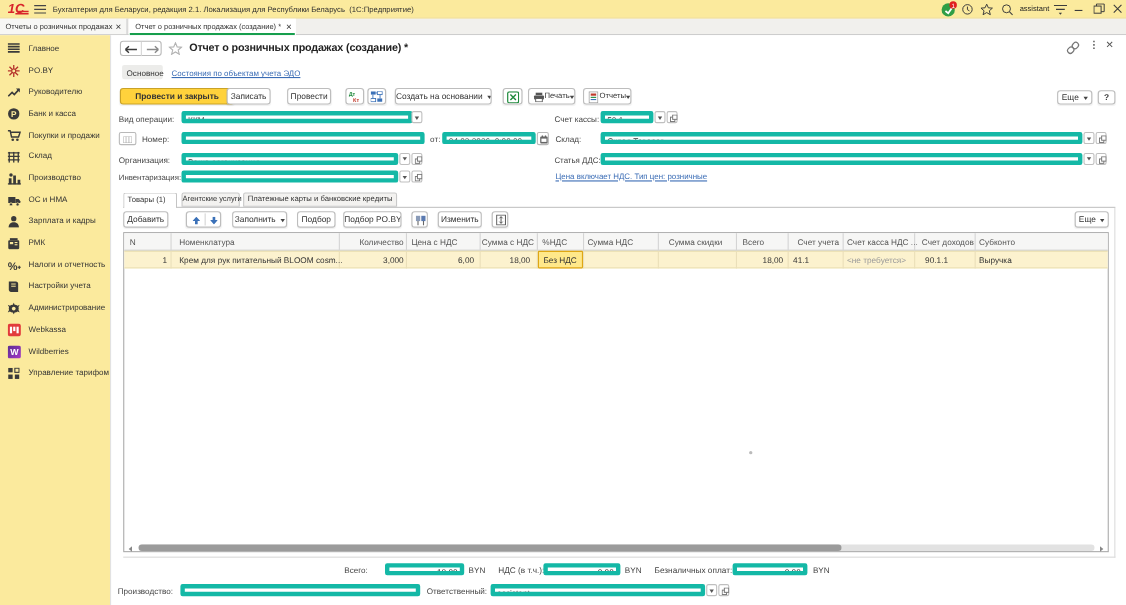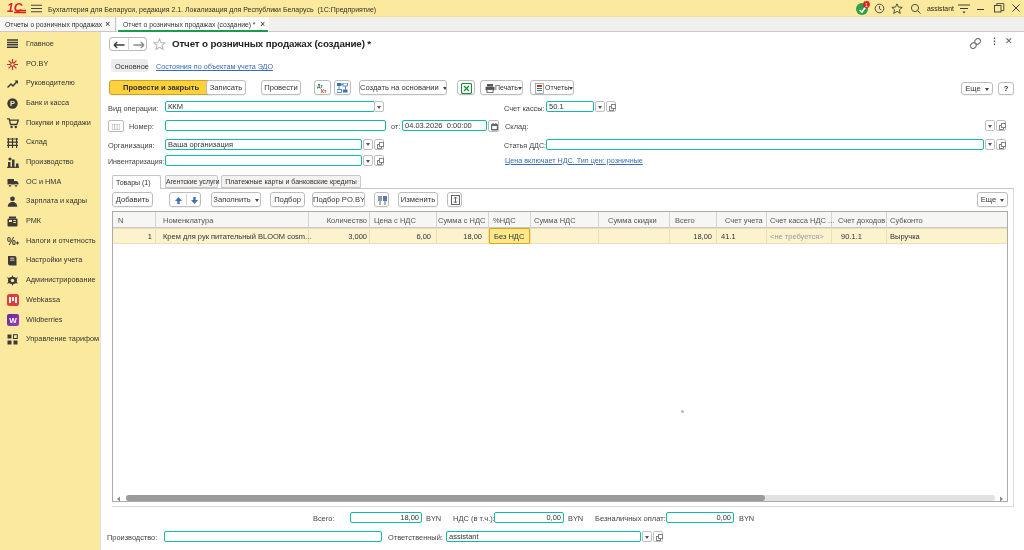--- a/index.html
+++ b/index.html
@@ -3,21 +3,21 @@
 <meta charset="utf-8">
 <style>
 * { margin:0; padding:0; box-sizing:border-box; }
 html,body { width:1024px; height:550px; overflow:hidden; background:#fff;
   font-family:"Liberation Sans", sans-serif; }
 .a { position:absolute; }
 .btn { position:absolute; background:#fff; border:1px solid #bdbdbd; border-radius:3px;
   font-size:7.6px; color:#333; text-align:center; line-height:13px; height:15px; white-space:nowrap; overflow:hidden;
   box-shadow:0 1px 1px rgba(0,0,0,0.06); }
 .lbl { position:absolute; font-size:7.4px; color:#444; white-space:nowrap; }
-.inp { position:absolute; background:#fff; border:1px solid #14b8a6; border-radius:2px;
+.inp { position:absolute; background:#fff; border:4px solid #14b8a6; border-radius:2px;
   font-size:7.5px; color:#333; height:11px; line-height:9px; padding:0 2px; white-space:nowrap; overflow:hidden;}
 .db { position:absolute; background:#fff; border:1px solid #bfbfbf; border-radius:2px; height:11px; }
 .db:after { content:""; position:absolute; left:50%; top:50%; margin:-1px 0 0 -2px;
   border-left:2px solid transparent; border-right:2px solid transparent; border-top:3px solid #555; }
 .ob { position:absolute; background:#fff; border:1px solid #bfbfbf; border-radius:2px; height:11px; }
 .link { position:absolute; font-size:7.2px; color:#3a6cb5; text-decoration:underline; white-space:nowrap; }
 .caret { display:inline-block; width:0; height:0; border-left:2.5px solid transparent;
   border-right:2.5px solid transparent; border-top:3px solid #444; vertical-align:middle; margin-left:4px;}
 </style>
 </head>
@@ -295,20 +295,21 @@
   <div class="lbl" style="left:504px;top:72px;">Счет кассы:</div>
   <div class="inp" style="left:546px;top:69px;width:48px;">50.1</div>
   <div class="db" style="left:595px;top:69px;width:10px;"></div>
   <div class="ob" style="left:606px;top:69px;width:10px;">
       <svg class="a" style="left:1.5px;top:2px;" width="7" height="7" viewBox="0 0 7 7">
         <rect x="0.5" y="2.5" width="4" height="4" fill="none" stroke="#777" stroke-width="0.9"></rect>
         <rect x="2.5" y="0.5" width="4" height="4" fill="#fff" stroke="#777" stroke-width="0.9"></rect>
       </svg>
     </div>
   <div class="lbl" style="left:505px;top:90px;">Склад:</div>
+  <div class="inp" style="left:546px;top:88px;width:438px;">Склад Товаров</div>
   <div class="db" style="left:985px;top:88px;width:10px;"></div>
   <div class="ob" style="left:996px;top:88px;width:10px;">
       <svg class="a" style="left:1.5px;top:2px;" width="7" height="7" viewBox="0 0 7 7">
         <rect x="0.5" y="2.5" width="4" height="4" fill="none" stroke="#777" stroke-width="0.9"></rect>
         <rect x="2.5" y="0.5" width="4" height="4" fill="#fff" stroke="#777" stroke-width="0.9"></rect>
       </svg>
     </div>
   <div class="lbl" style="left:504px;top:109px;font-size:7.2px;">Статья ДДС:</div>
   <div class="inp" style="left:546px;top:106.5px;width:438px;"></div>
   <div class="db" style="left:985px;top:106.5px;width:10px;"></div>

